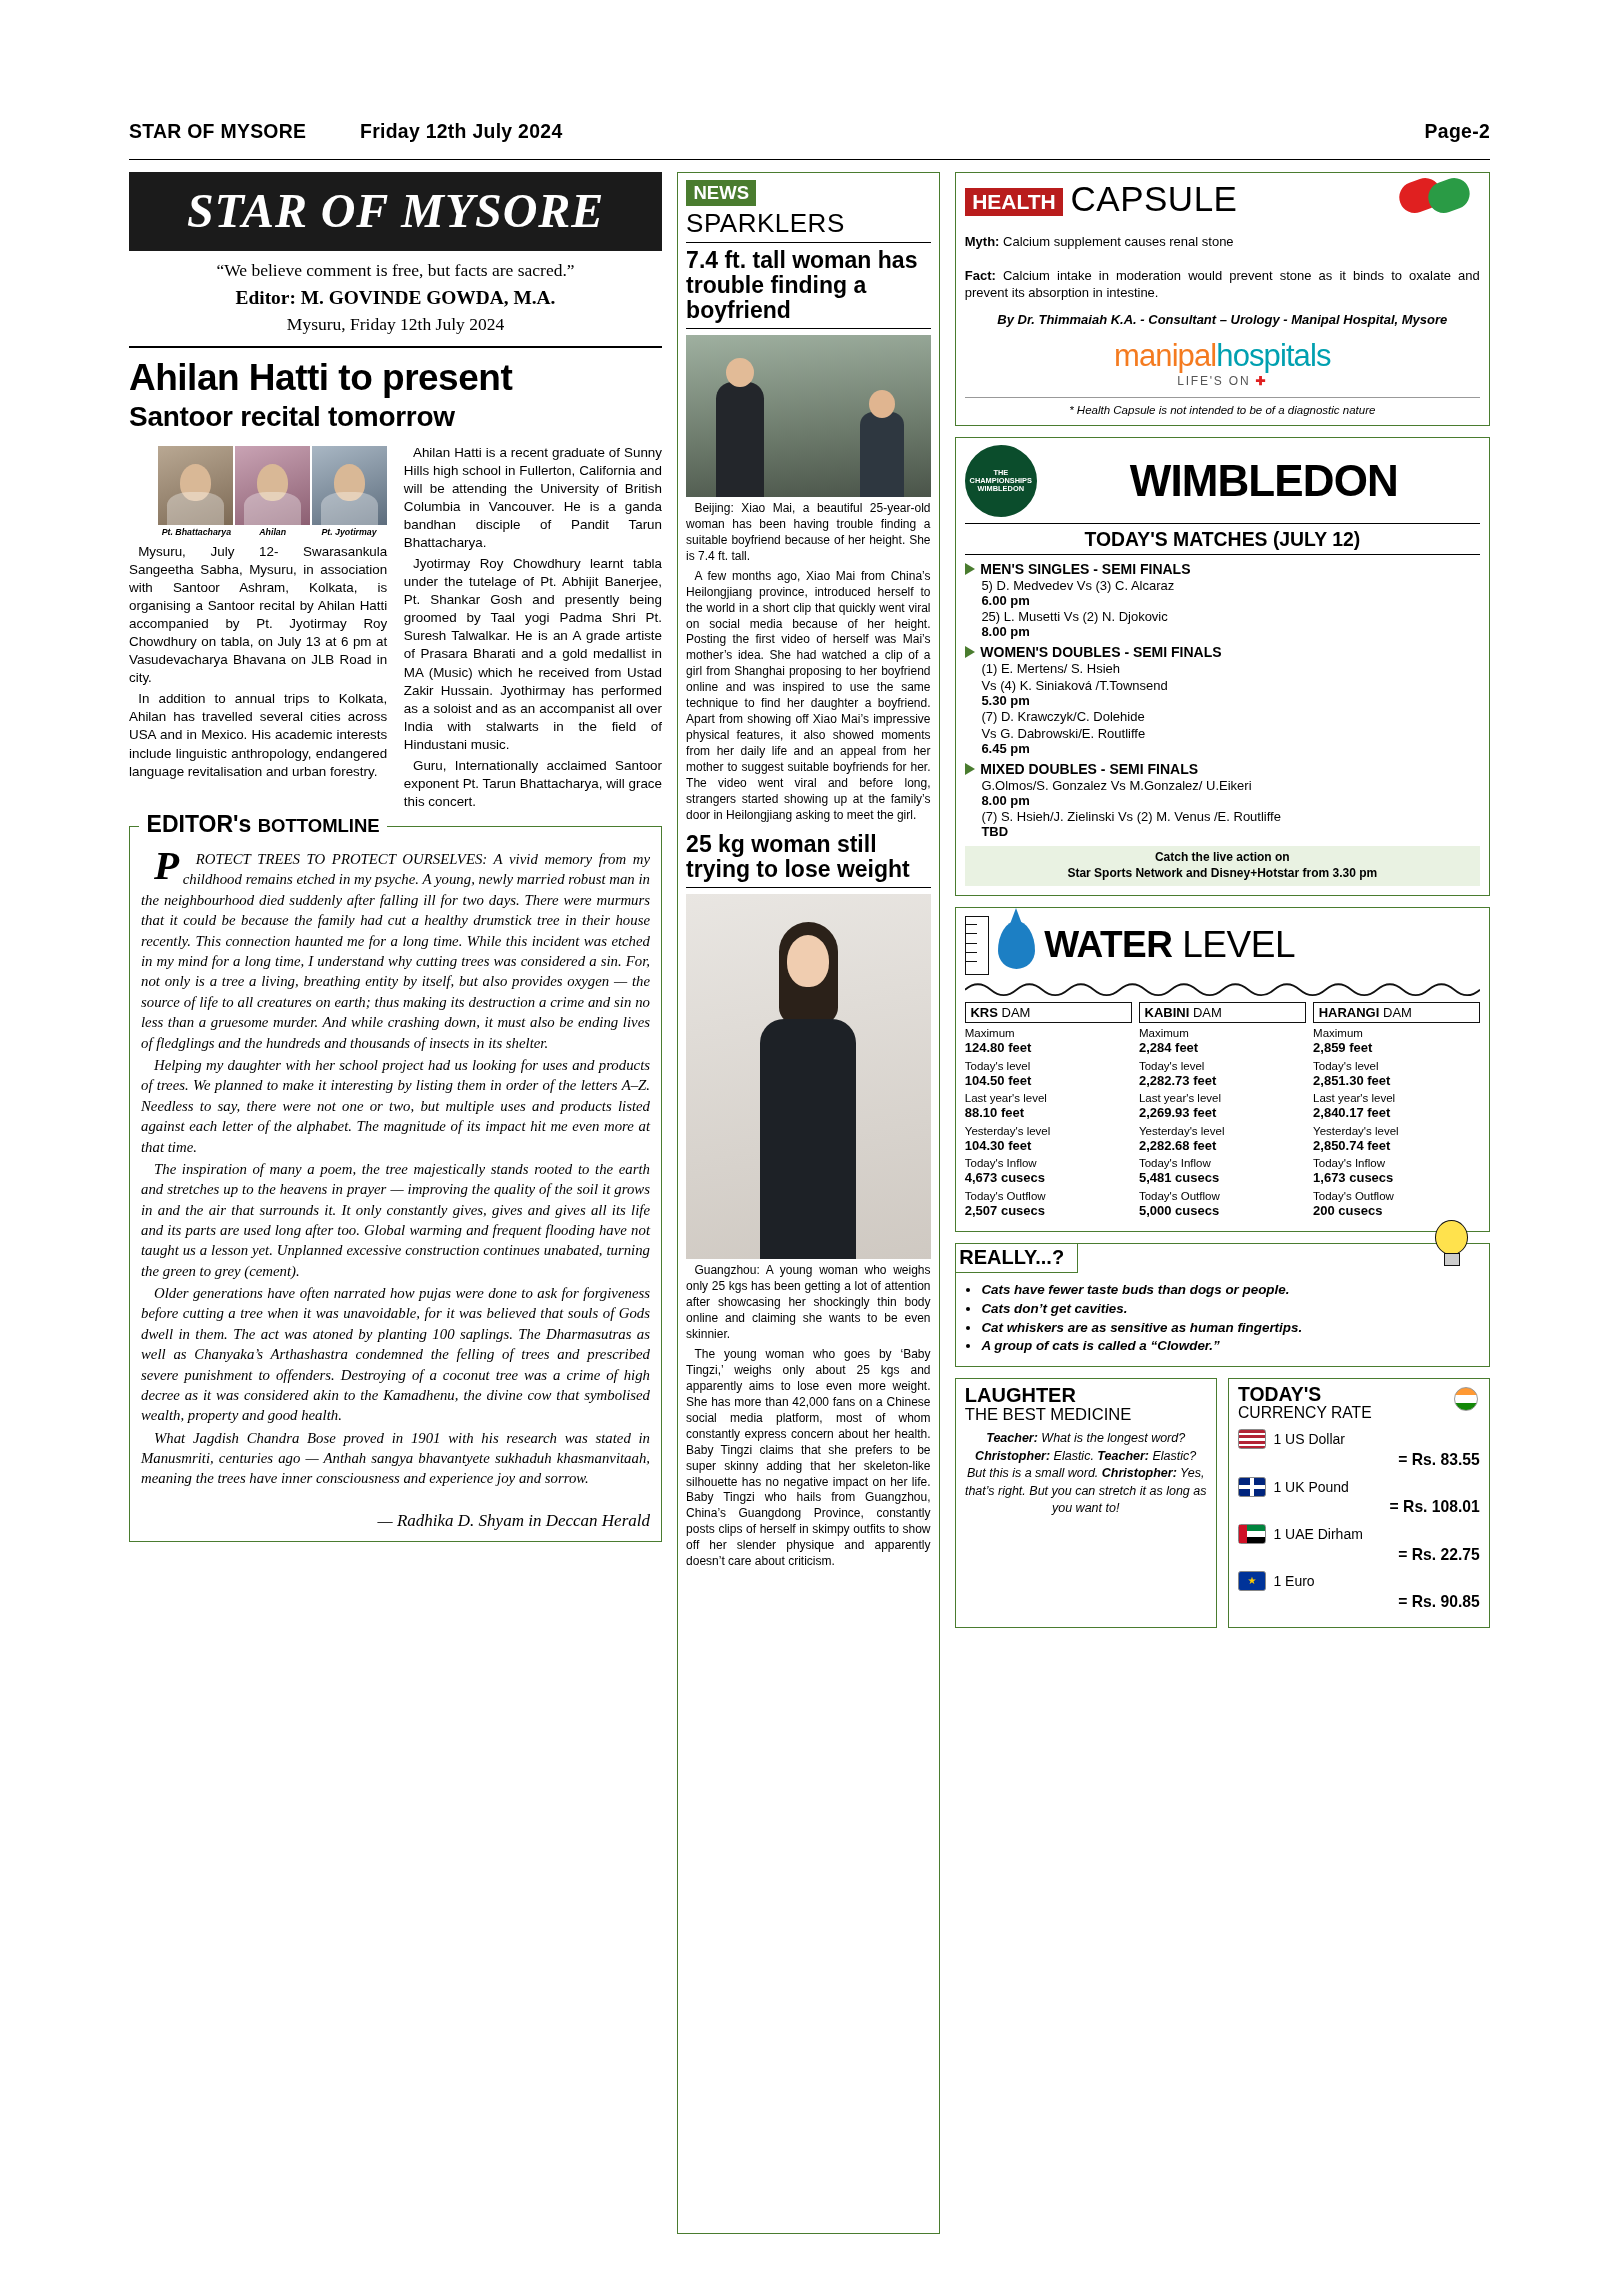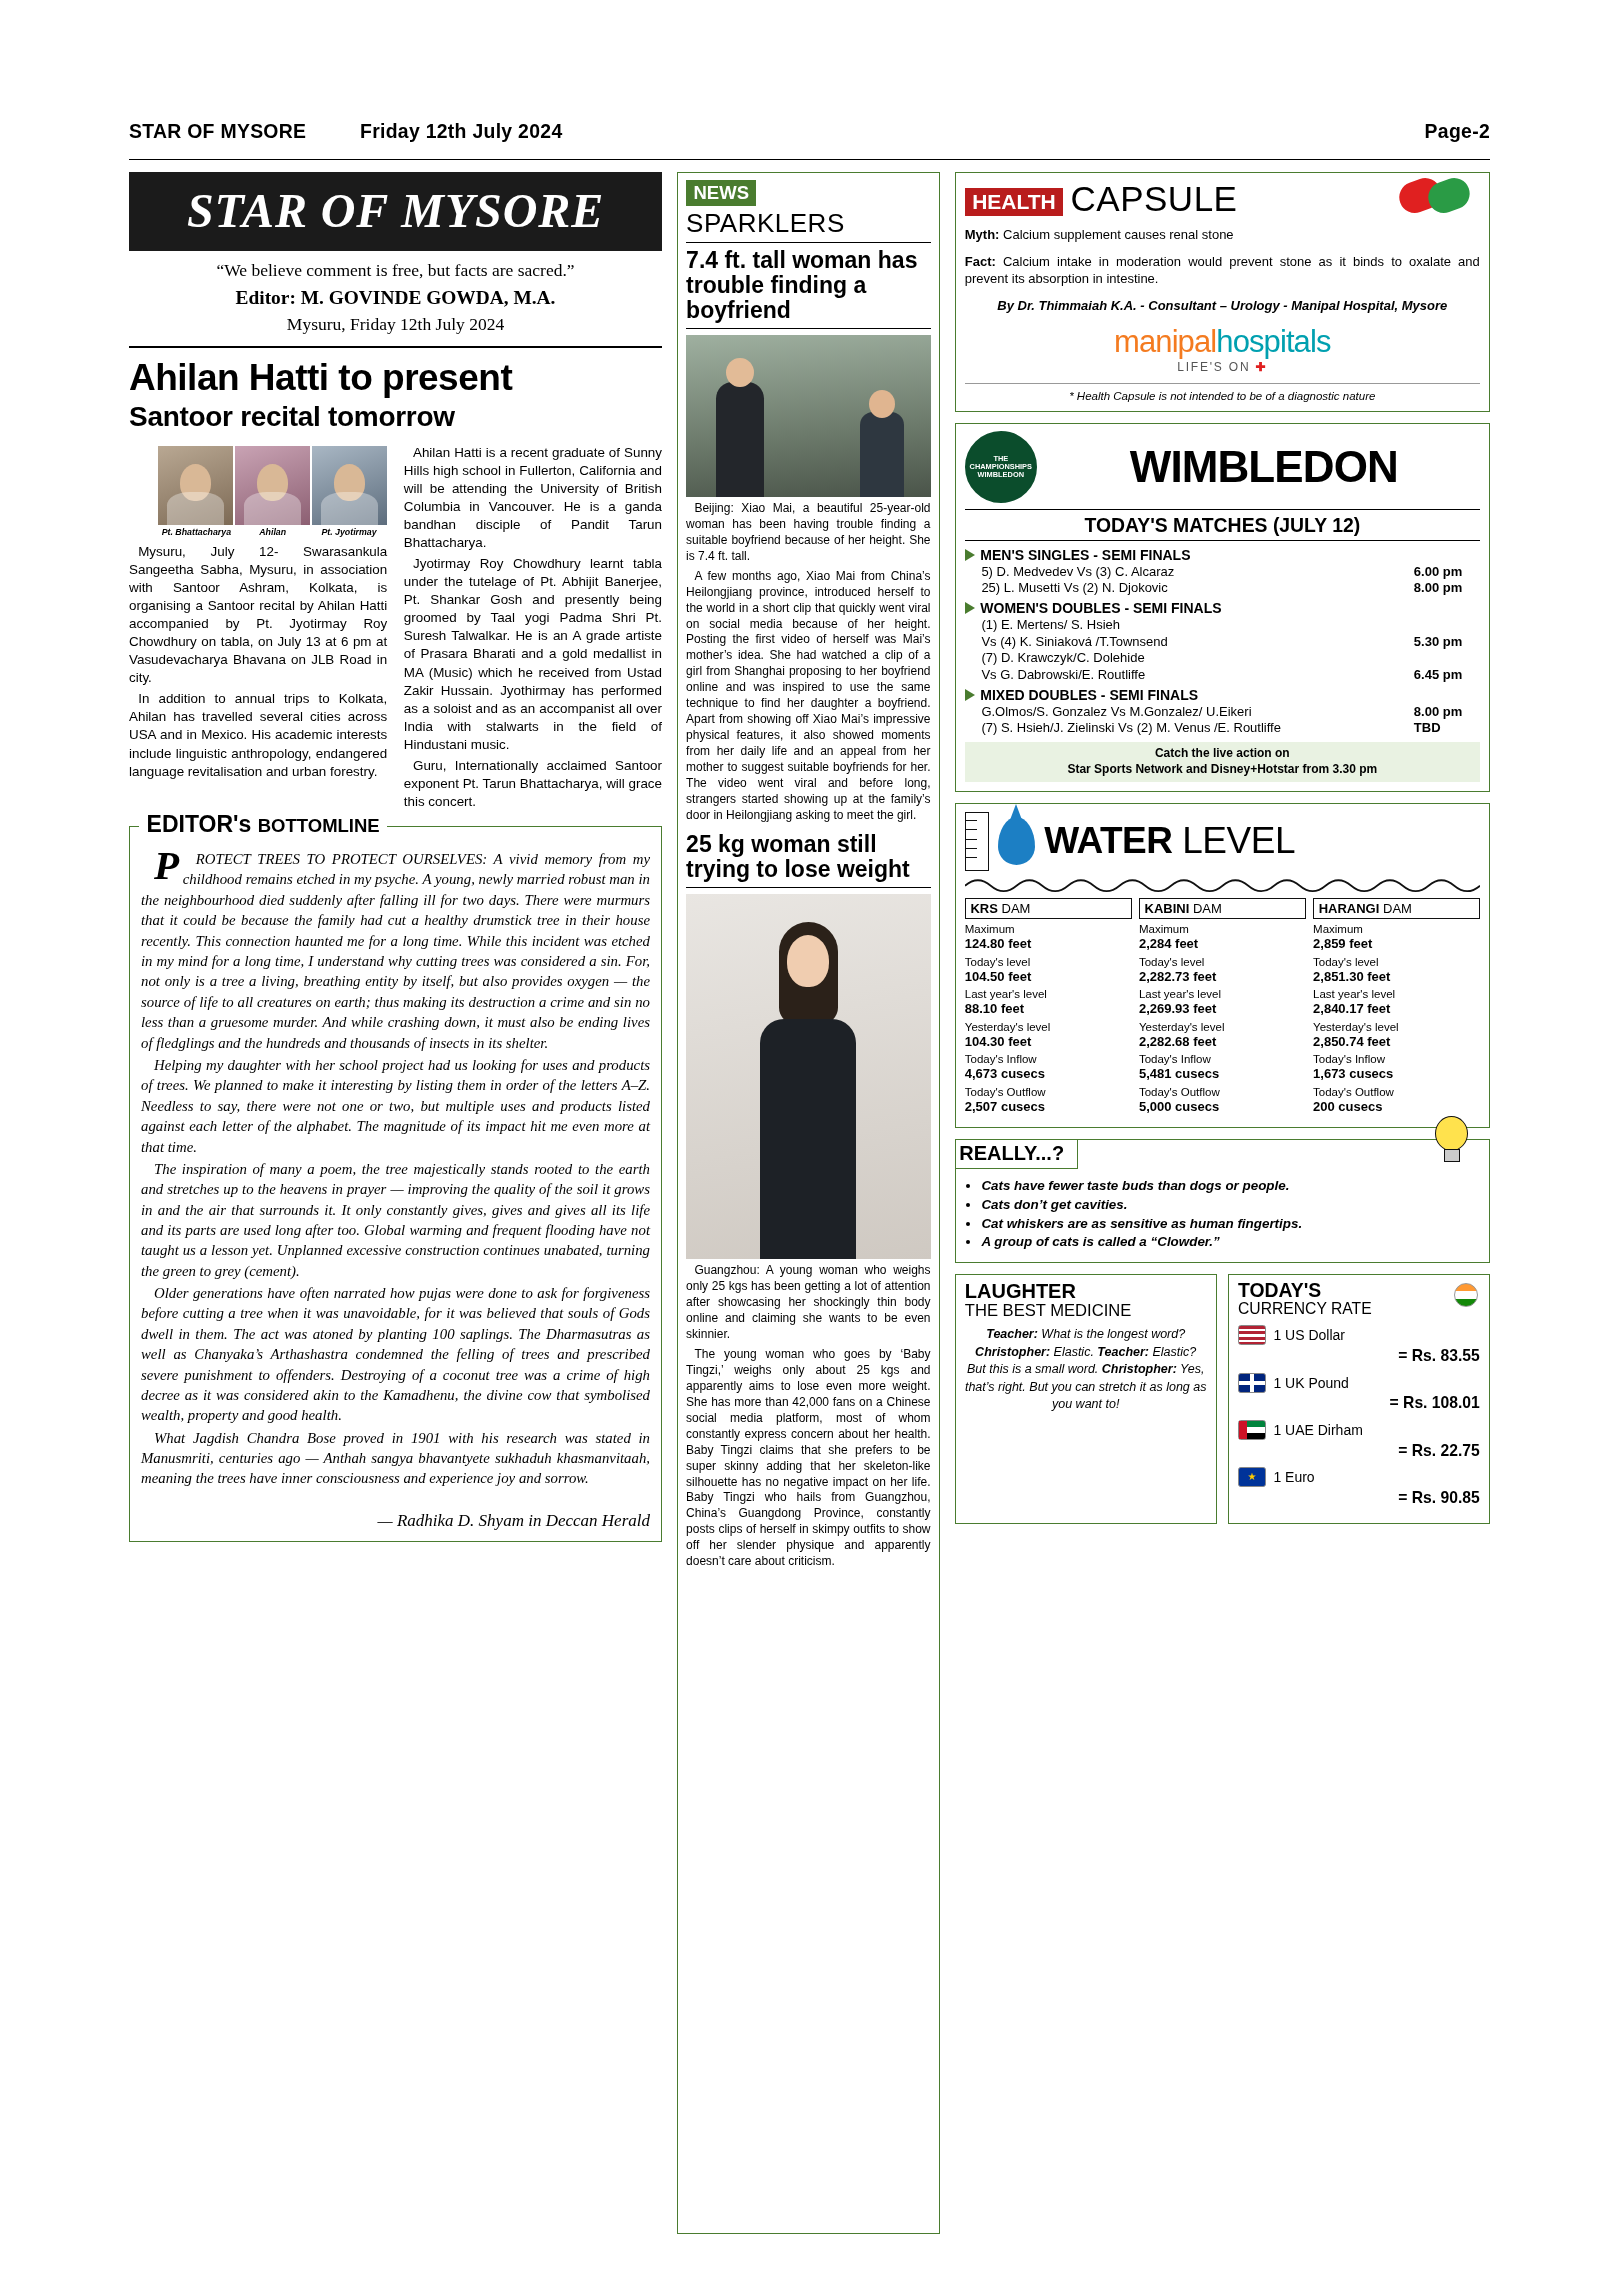--- a/index.html
+++ b/index.html
@@ -291,21 +291,21 @@
   }
   .capsule {
     margin-left:auto;width:81px;height:37px;position:relative;
   }
   .capsule .c1,.capsule .c2{
     position:absolute;top:1.8px;width:42px;height:31px;border-radius:15.7px;
     transform: rotate(-20deg);
   }
   .capsule .c1{left:0;background:#e02020;}
   .capsule .c2{left:29.5px;background:#2a9b45;}
-  .health p { font-size: 13px; margin: 11px 0 0; line-height:1.3; text-align: justify;}
+  .health p { font-size: 13px; margin: 18px 0 0; line-height:1.3; text-align: justify;}
   .health .byline { text-align:center;font-style:italic;font-weight:bold;font-size:13px;margin-top:9.2px;line-height:1.35;}
   .logo-manipal { text-align:center; margin-top:9.2px; }
   .logo-manipal .mtext { font-size:31px; letter-spacing:-0.9px; }
   .logo-manipal .mtext .a { color:#f47b20; }
   .logo-manipal .mtext .b { color:#00a0b0; }
   .logo-manipal .lifeson { font-size:12px; letter-spacing:1.8px; color:#555; }
   .logo-manipal .lifeson .plus{ color:#e02020; font-weight:bold;}
   .disclaimer { text-align:center;font-style:italic;font-size:11.5px;margin-top:9.2px;border-top:0.9px solid #999;padding-top:5.5px;}
 
   .wimbledon {
@@ -326,21 +326,21 @@
     text-align:center;font-weight:bold;font-size:19.4px;
     border-top:1.4px solid #000;border-bottom:1.4px solid #000;
     margin:5.5px 0 5.5px;padding:3.7px 0;
   }
   .w-sec { margin-bottom:3.7px; }
   .w-sec-title { font-weight:bold;font-size:14px;display:flex;align-items:center;gap:5.5px;}
   .arrow {
     width:0;height:0;border-left:10px solid #4a7c2f;
     border-top:6.5px solid transparent;border-bottom:6.5px solid transparent;
   }
-  .w-row { display:flex;font-size:13px;padding:0.9px 0 0.9px 16.6px;}
+  .w-row { display:flex;font-size:13px;padding:0.9px 0 0.9px 16.6px;flex-direction:column;}
   .w-row .m { flex:1; }
   .w-row .t { font-weight:bold;width:66px;text-align:left;}
   .w-foot {
     background:#e9f2e2;text-align:center;font-weight:bold;font-size:12px;
     padding:4.6px 0;margin-top:5.5px;line-height:1.3;
   }
 
   .water {
     border:1.8px solid #4a7c2f;
     margin-top:11px;

